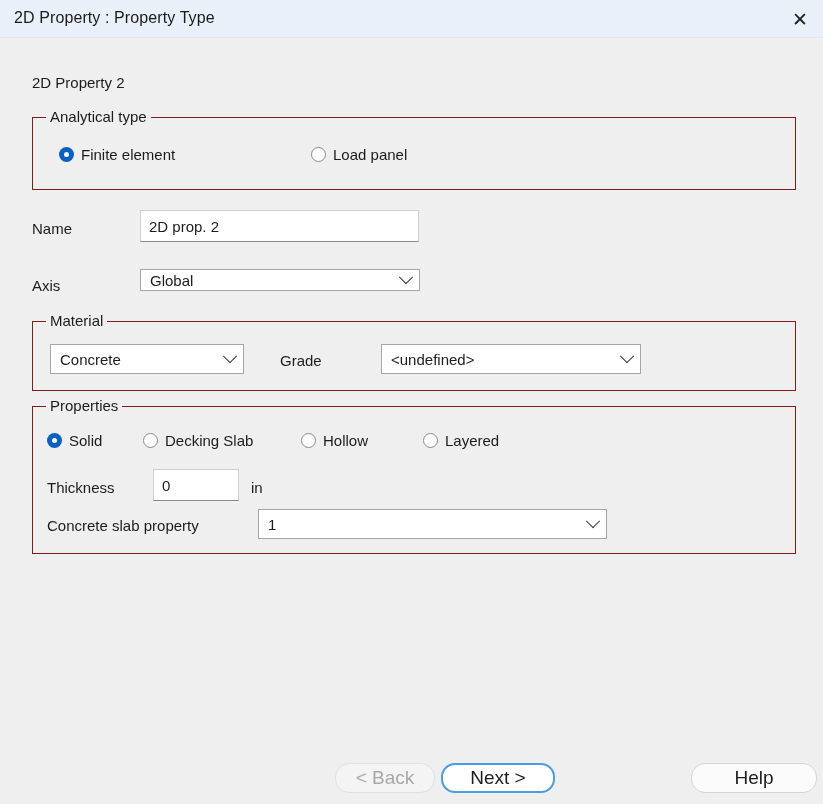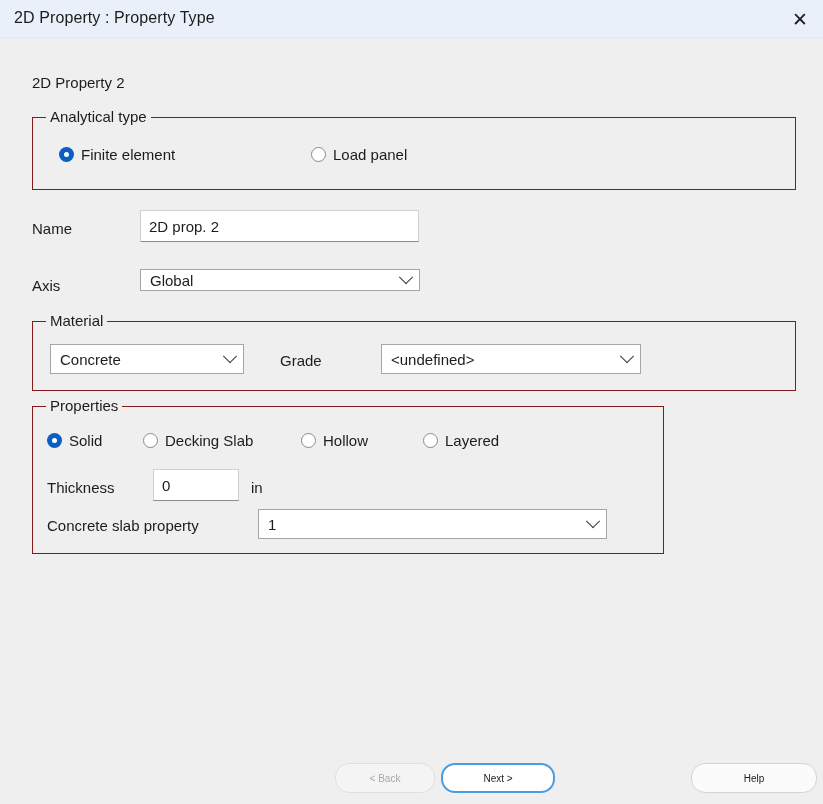--- a/index.html
+++ b/index.html
@@ -187,21 +187,21 @@
   }
 
   
   .btn {
     position: absolute;
     background: #fbfbfb;
     border: 1px solid #d4d4d4;
     border-radius: 14px;
     box-sizing: border-box;
     font-family: "Liberation Sans", sans-serif;
-    font-size: 10px;
+    font-size: 19px;
     color: #1c1c1c;
     display: flex;
     align-items: center;
     justify-content: center;
     cursor: pointer;
     user-select: none;
     white-space: nowrap;
   }
   .btn.disabled {
     color: #a8a8a8;
@@ -264,21 +264,21 @@
     <div class="flabel" style="left:247px; top:30px;">Grade</div>
 
     <div class="combo" style="left:348px; top:22px; width:260px; height:30px;">
       <div class="combo-value">&lt;undefined&gt;</div>
       <div class="combo-arrow">
           <i class="chev"></i>
         </div>
     </div>
   </div>
 
-  <div class="groupbox" style="left:32px; top:368px; width:632px; height:148px;">
+  <div class="groupbox" style="left:32px; top:368px; width:764px; height:148px;">
     <div class="groupbox-legend">Properties</div>
 
     <div class="radio" style="left:14px; top:25px;">
       <span class="radio-mark on"></span>
       <span class="radio-label">Solid</span>
     </div>
 
     <div class="radio" style="left:110px; top:25px;">
       <span class="radio-mark off"></span>
       <span class="radio-label">Decking Slab</span>

